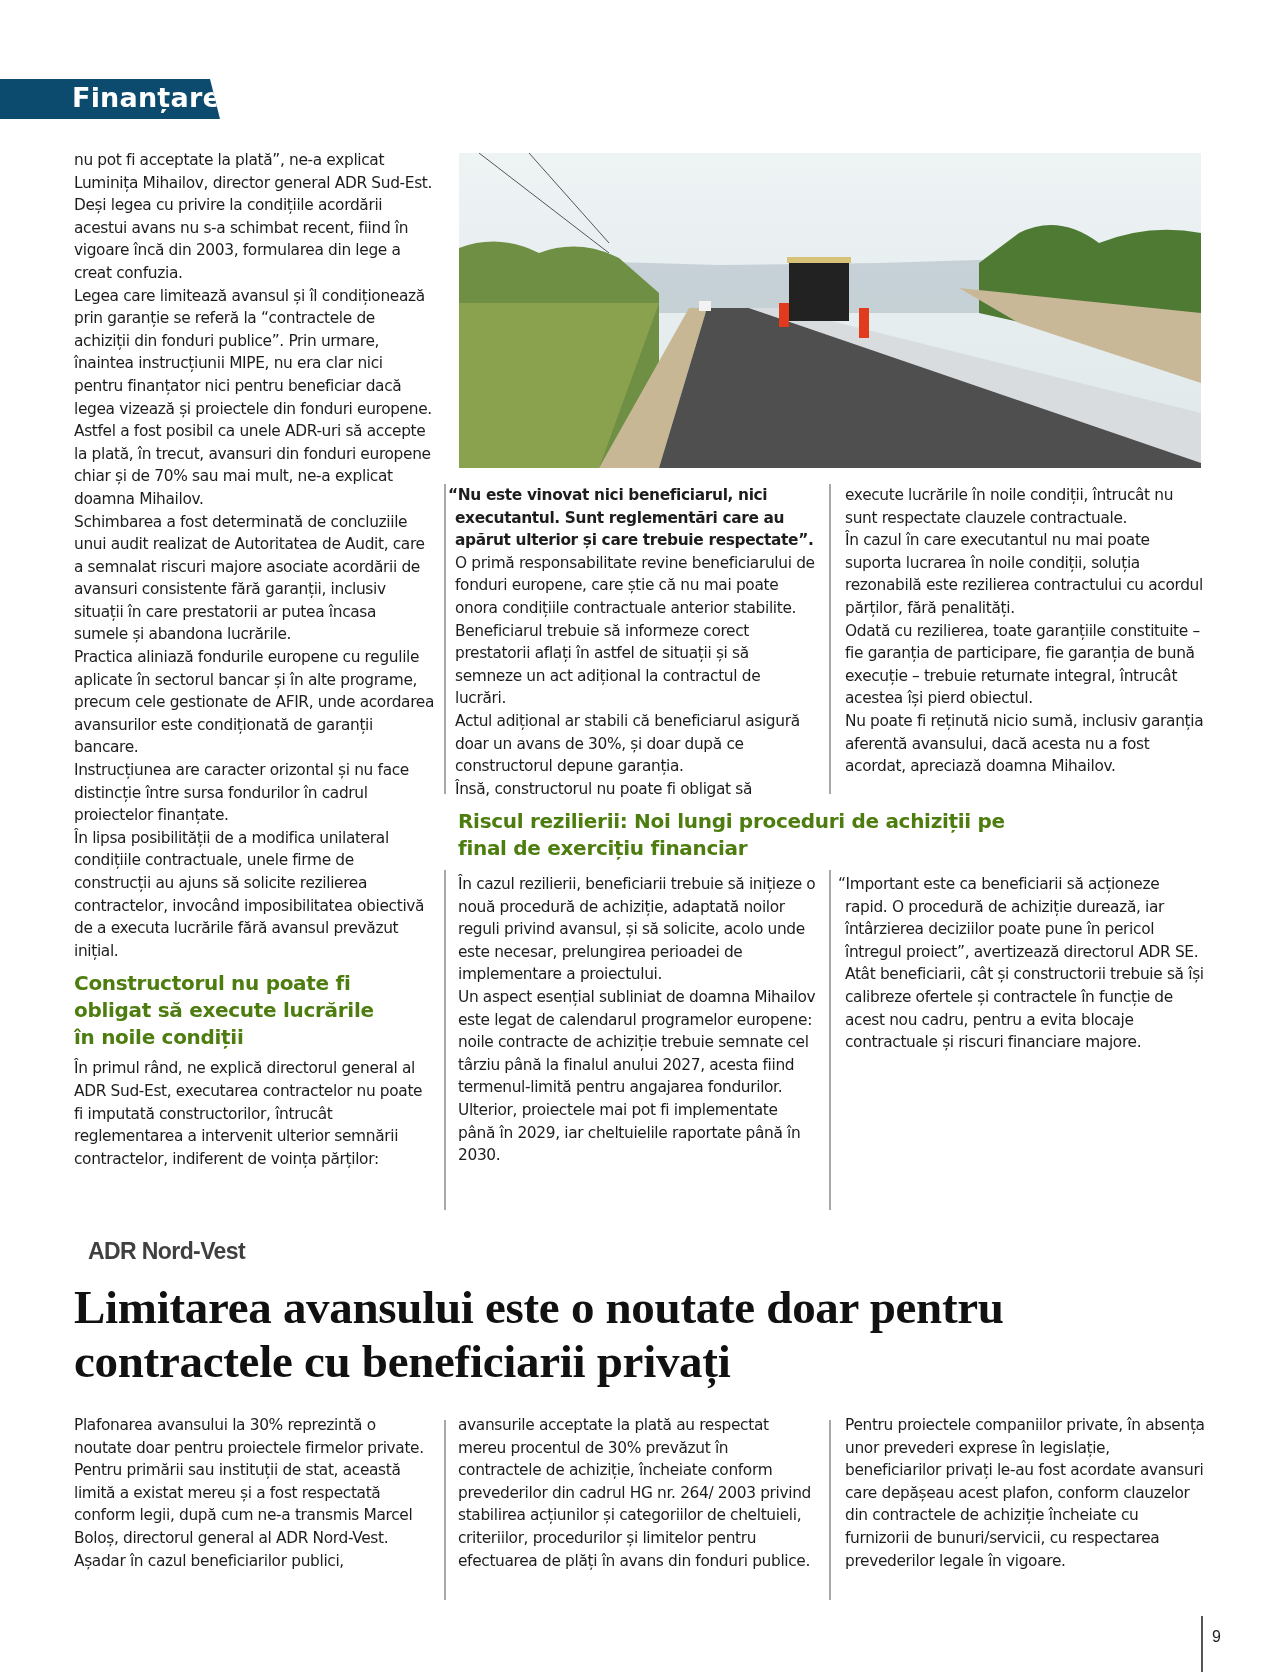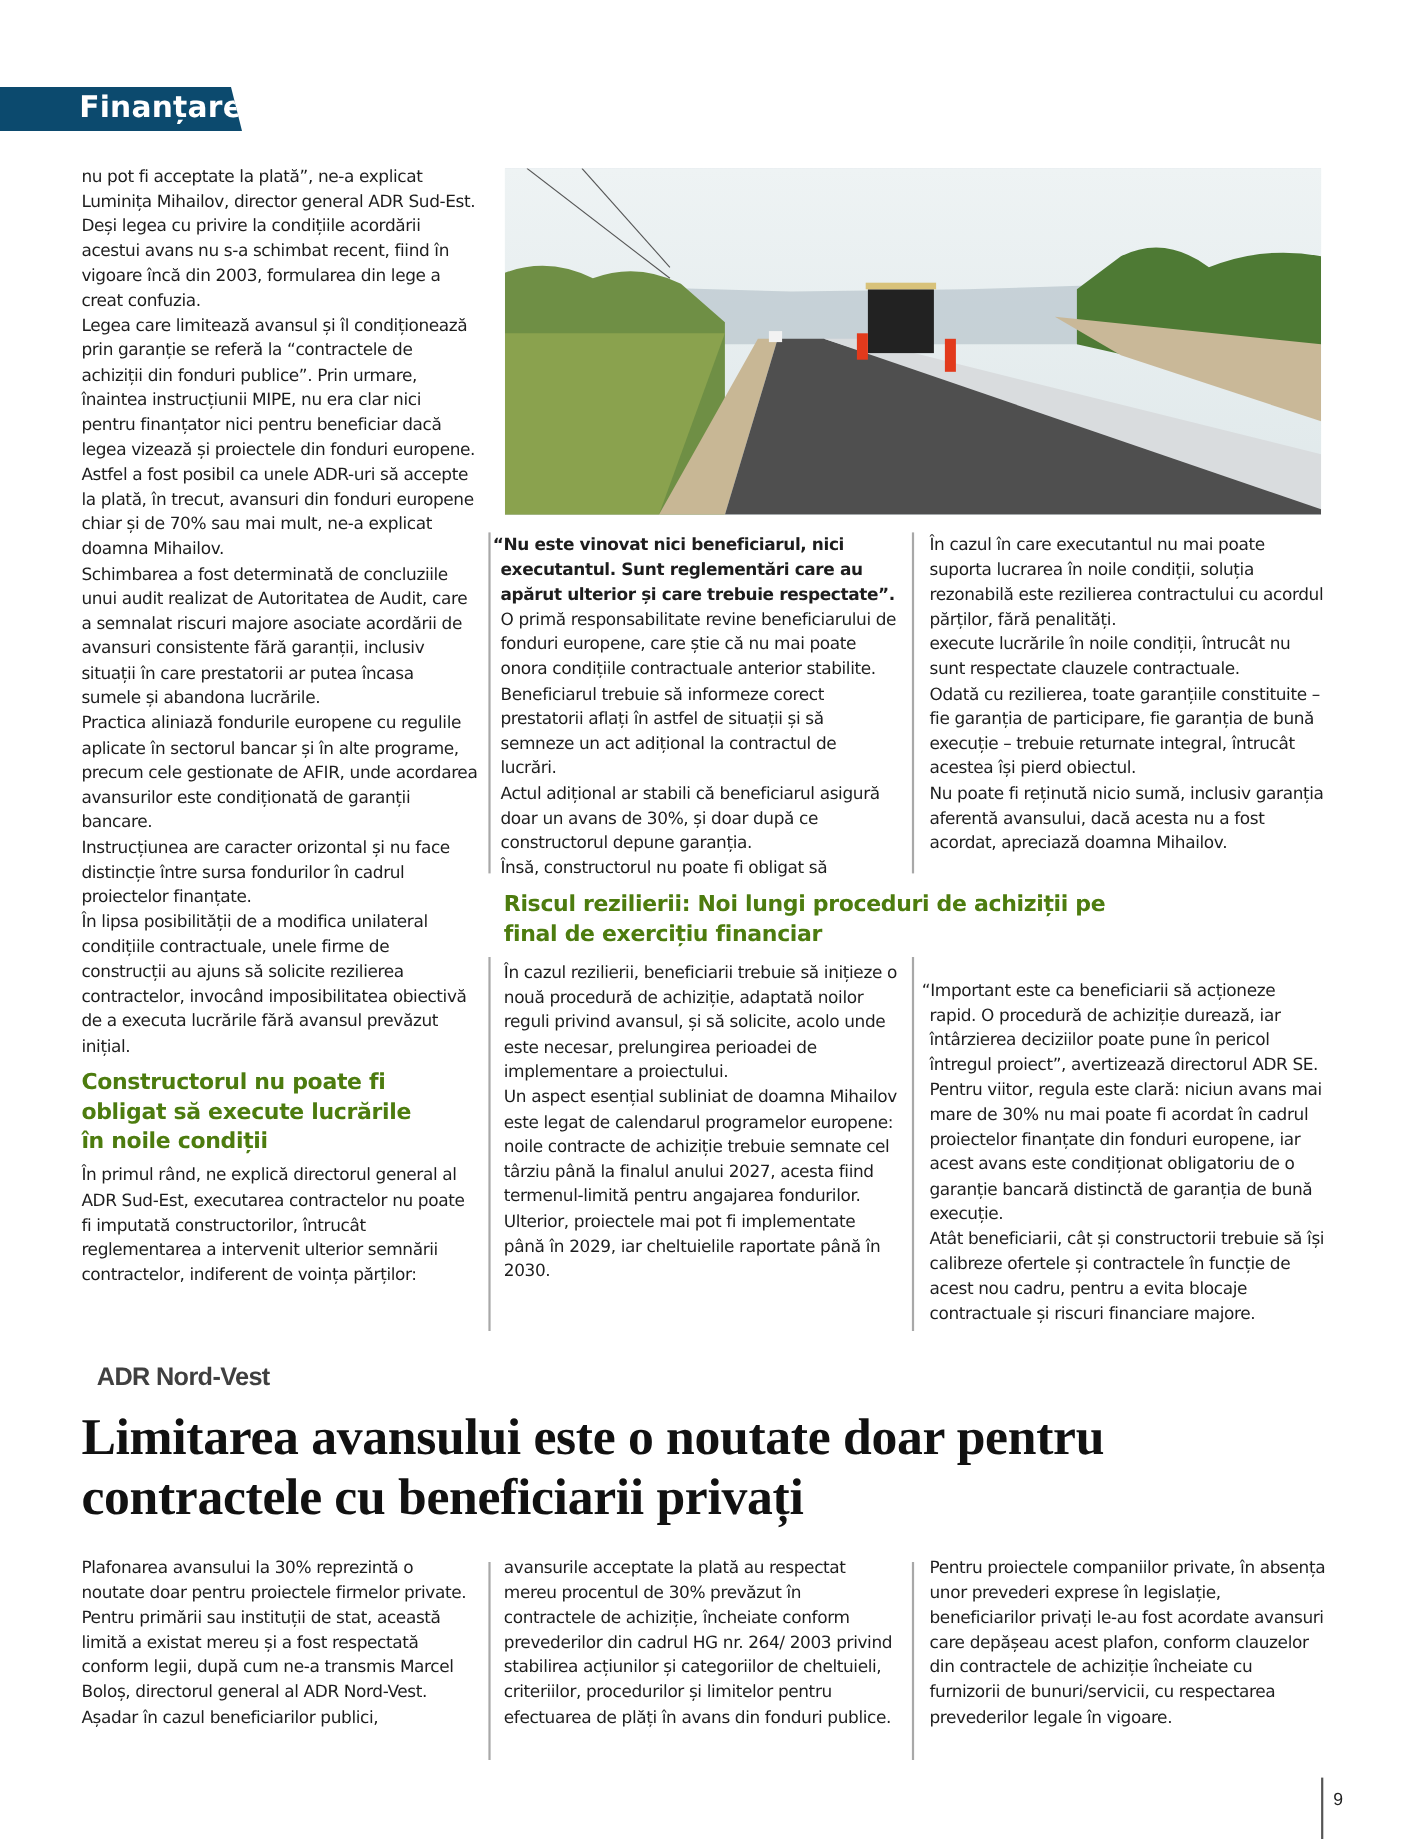--- a/index.html
+++ b/index.html
@@ -99,40 +99,39 @@
   <p style="text-indent:-7px;font-weight:bold;">“Nu este vinovat nici beneficiarul, nici executantul. Sunt reglementări care au apărut ulterior și care trebuie respectate”.</p>
   <p>O primă responsabilitate revine beneficiarului de fonduri europene, care știe că nu mai poate onora condițiile contractuale anterior stabilite.</p>
   <p>Beneficiarul trebuie să informeze corect prestatorii aflați în astfel de situații și să semneze un act adițional la contractul de lucrări.</p>
   <p>Actul adițional ar stabili că beneficiarul asigură doar un avans de 30%, și doar după ce constructorul depune garanția.</p>
   <p>Însă, constructorul nu poate fi obligat să</p>
 </div>
 
 <div class="rule" style="left:829px; top:484px; height:310px;"></div>
 
 <div class="col" style="left:845px; top:484px; width:360px;">
+  <p>execute lucrările în noile condiții, întrucât nu sunt respectate clauzele contractuale.</p>
   <p>În cazul în care executantul nu mai poate suporta lucrarea în noile condiții, soluția rezonabilă este rezilierea contractului cu acordul părților, fără penalități.</p>
-  <p>execute lucrările în noile condiții, întrucât nu sunt respectate clauzele contractuale.</p>
   <p>Odată cu rezilierea, toate garanțiile constituite – fie garanția de participare, fie garanția de bună execuție – trebuie returnate integral, întrucât acestea își pierd obiectul.</p>
   <p>Nu poate fi reținută nicio sumă, inclusiv garanția aferentă avansului, dacă acesta nu a fost acordat, apreciază doamna Mihailov.</p>
 </div>
 
 <h3 class="subhead" style="position:absolute; left:458px; top:808px; width:560px;">Riscul rezilierii: Noi lungi proceduri de achiziții pe final de exercițiu financiar</h3>
 
 <div class="rule" style="left:444px; top:870px; height:340px;"></div>
 
 <div class="col" style="left:458px; top:873px; width:358px;">
   <p>În cazul rezilierii, beneficiarii trebuie să inițieze o nouă procedură de achiziție, adaptată noilor reguli privind avansul, și să solicite, acolo unde este necesar, prelungirea perioadei de implementare a proiectului.</p>
   <p>Un aspect esențial subliniat de doamna Mihailov este legat de calendarul programelor europene: noile contracte de achiziție trebuie semnate cel târziu până la finalul anului 2027, acesta fiind termenul-limită pentru angajarea fondurilor. Ulterior, proiectele mai pot fi implementate până în 2029, iar cheltuielile raportate până în 2030.</p>
 </div>
 
 <div class="rule" style="left:829px; top:870px; height:340px;"></div>
 
 <div class="col" style="left:845px; top:873px; width:360px;">
-  <p style="text-indent:-7px;margin-top:16px;">“Important este ca beneficiarii să acționeze rapid. O procedură de achiziție durează, iar întârzierea deciziilor poate pune în pericol întregul proiect”, avertizează directorul ADR SE.</p>
-  <p>Pentru viitor, regula este clară: niciun avans mai mare de 30% nu mai poate fi acordat în cadrul proiectelor finanțate din fonduri europene, iar acest avans este condiționat obligatoriu de o garanție bancară distinctă de garanția de bună execuție.</p>
+  <p style="text-indent:-7px;">“Important este ca beneficiarii să acționeze rapid. O procedură de achiziție durează, iar întârzierea deciziilor poate pune în pericol întregul proiect”, avertizează directorul ADR SE.</p>
   <p>Atât beneficiarii, cât și constructorii trebuie să își calibreze ofertele și contractele în funcție de acest nou cadru, pentru a evita blocaje contractuale și riscuri financiare majore.</p>
 </div>
 
 <div class="kicker">ADR Nord-Vest</div>
 <div class="headline">Limitarea avansului este o noutate doar pentru contractele cu beneficiarii privați</div>
 
 <div class="col" style="left:74px; top:1414px; width:356px;">
   <p>Plafonarea avansului la 30% reprezintă o noutate doar pentru proiectele firmelor private. Pentru primării sau instituții de stat, această limită a existat mereu și a fost respectată conform legii, după cum ne-a transmis Marcel Boloș, directorul general al ADR Nord-Vest. Așadar în cazul beneficiarilor publici,</p>
 </div>
 <div class="rule" style="left:444px; top:1420px; height:180px;"></div>

